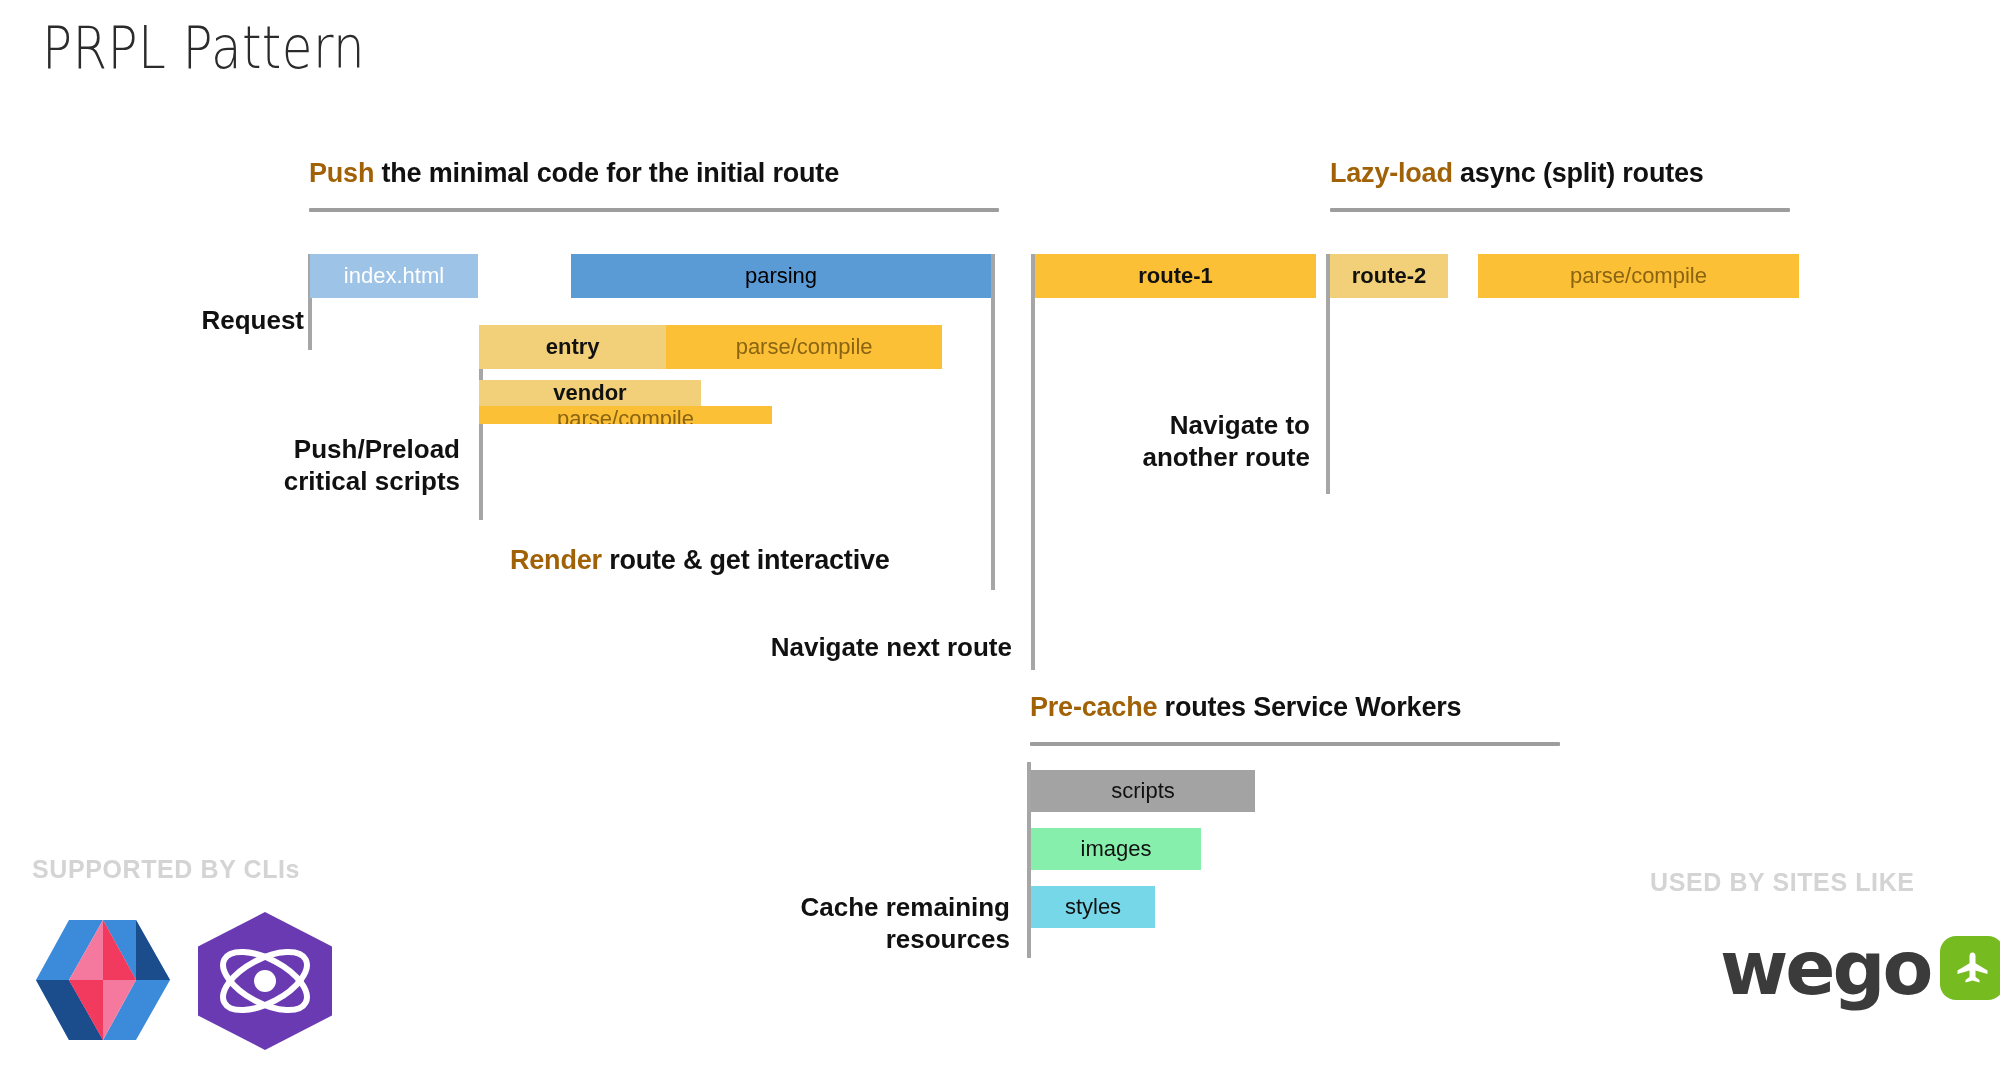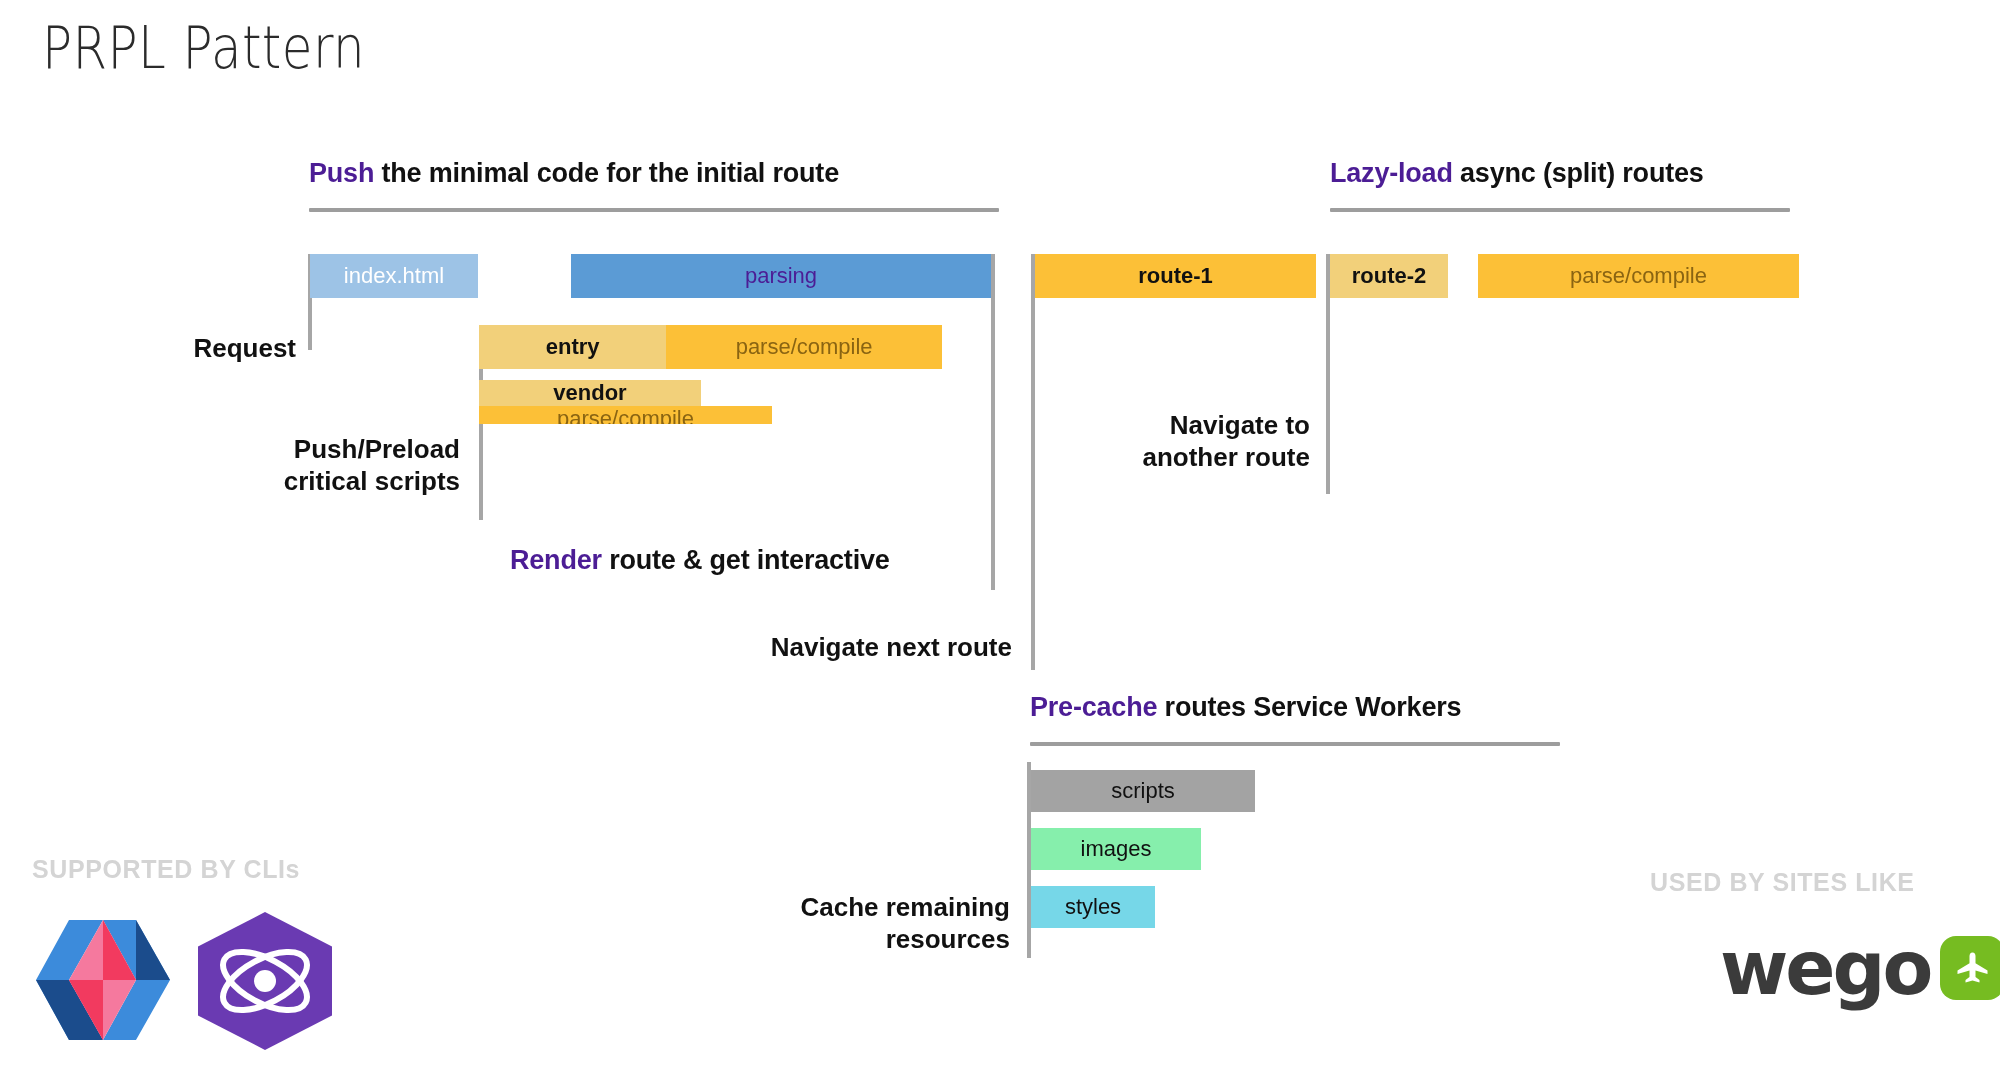--- a/index.html
+++ b/index.html
@@ -37,21 +37,21 @@
 
   
   .section-head {
     position: absolute;
     font-size: 27px;
     font-weight: bold;
     color: #111111;
     white-space: nowrap;
     letter-spacing: -0.2px;
   }
-  .section-head .hl { color: #4c1d95; text-align: center; }
+  .section-head .hl { color: #a16207; text-align: center; }
 
   .rule {
     position: absolute;
     height: 4px;
     background: #9d9d9d;
     border-radius: 1px;
   }
 
   
   .vline {
@@ -70,21 +70,21 @@
   }
   .seg {
     display: flex;
     align-items: center;
     justify-content: center;
     font-size: 22px;
     white-space: nowrap;
   }
 
   .seg.blue-light { background: #9DC3E6; color: #ffffff; }
-  .seg.blue       { background: #5B9BD5; color: #4c1d95; text-align: right; }
+  .seg.blue       { background: #5B9BD5; color: #000000; text-align: right; }
   .seg.yellow-dk  { background: #F2D07A; color: #111111; font-weight: bold; }
   .seg.orange     { background: #FCC037; color: #8a6412; }
   .seg.orange-solid { background: #FCC037; color: #111111; font-weight: bold; text-align: center; }
   .seg.gold       { background: #a3a3a3; color: #111111; }
   .seg.green      { background: #86efac; color: #111111; }
   .seg.cyan       { background: #76D7E8; color: #111111; }
 
   
   .side-label {
     position: absolute;
@@ -169,21 +169,21 @@
   <div class="bar" style="left:479px; top:325px; width:463px;">
     <div class="seg yellow-dk" style="width:201px;">entry</div>
     <div class="seg orange" style="width:296px;">parse/compile</div>
   </div>
 
   <div class="bar" style="left:479px; top:380px; width:515px;flex-direction:column;">
     <div class="seg yellow-dk" style="width:222px;">vendor</div>
     <div class="seg orange" style="width:293px;">parse/compile</div>
   </div>
 
-  <div class="side-label right" style="left:68px; top:305px; width:228px;margin-top:28px;">Request</div>
+  <div class="side-label right" style="left:76px; top:305px; width:228px;">Request</div>
   <div class="side-label right" style="left:160px; top:434px; width:300px;">Push/Preload
 critical scripts</div>
 
   <div class="section-head" style="left:510px; top:545px;">
     <span class="hl">Render</span><span> route &amp; get interactive</span>
   </div>
 
   <div class="side-label right" style="left:600px; top:632px; width:412px;">Navigate next route</div>
 
   <div class="bar" style="left:1035px; top:254px; width:281px;">

